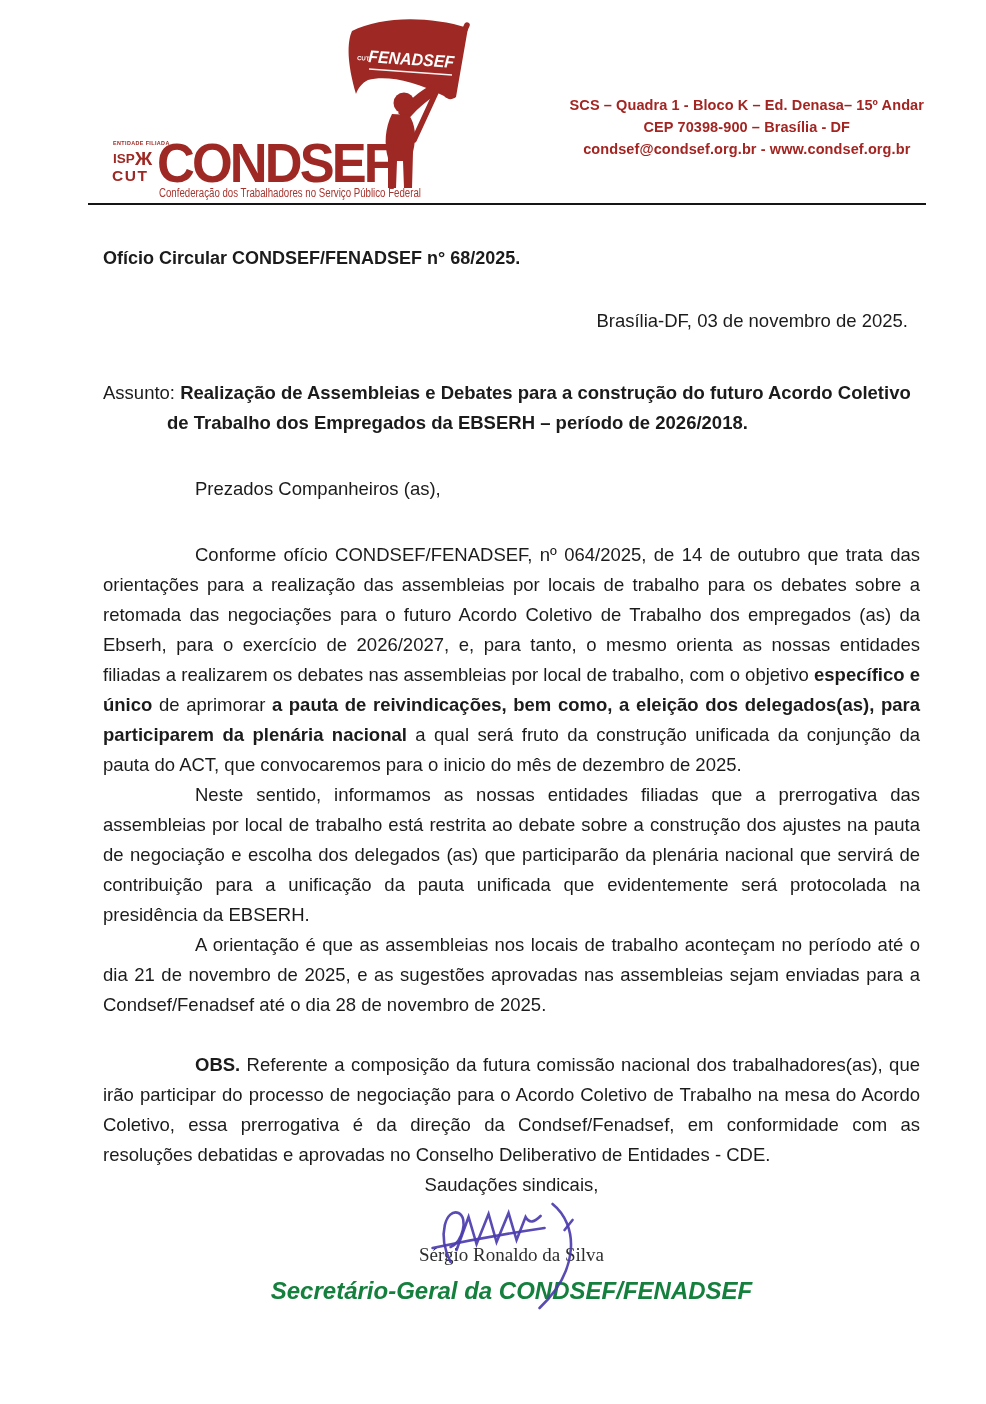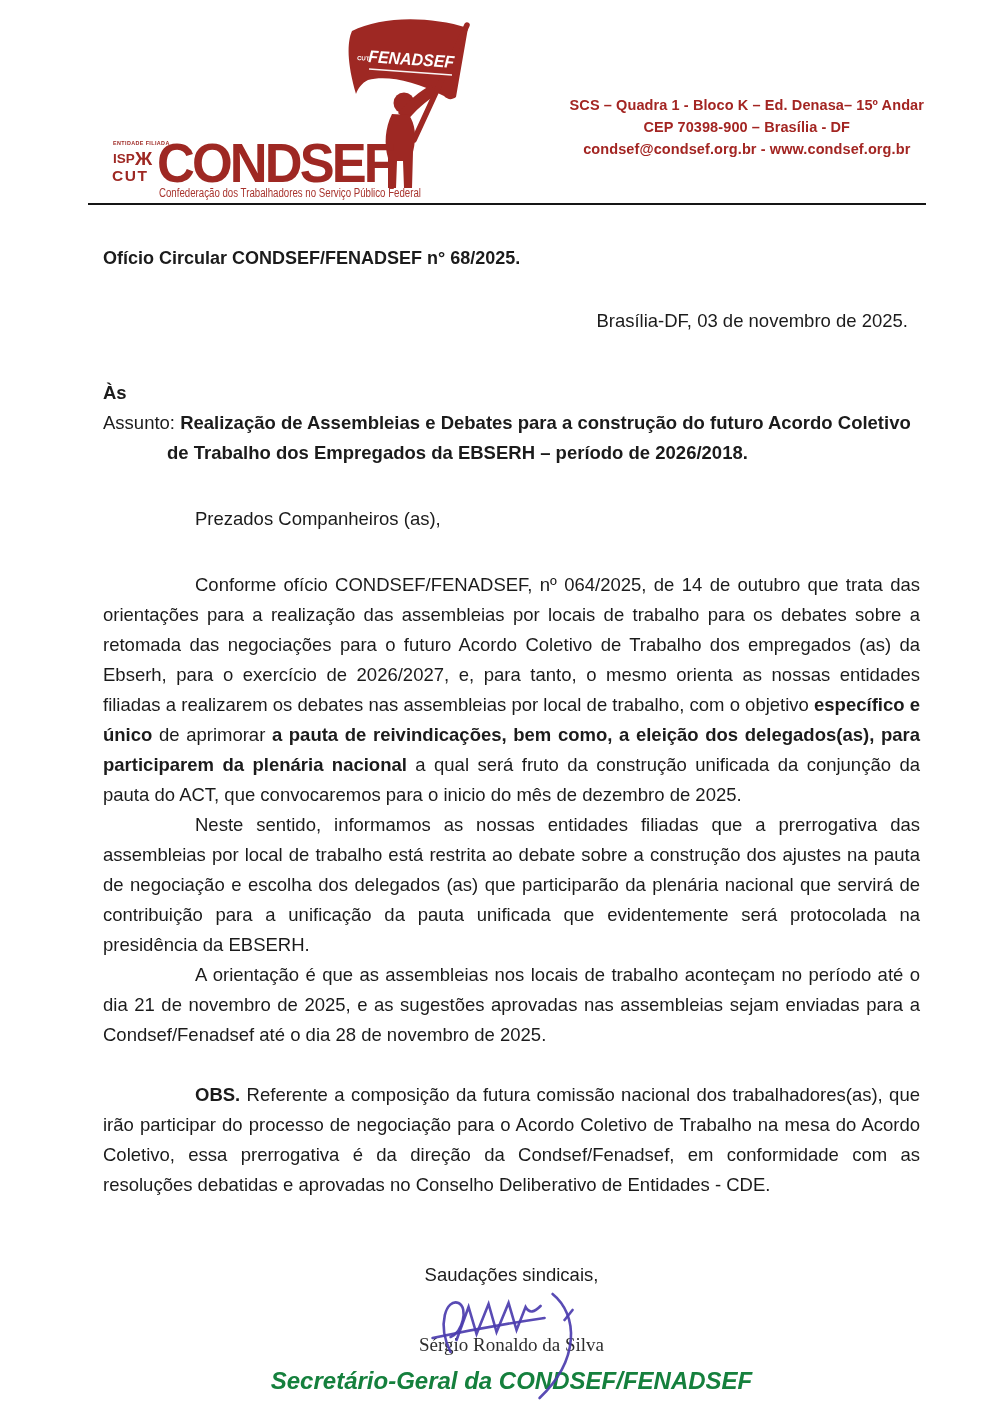--- a/index.html
+++ b/index.html
@@ -58,21 +58,21 @@
   .par {
     margin: 0;
     text-indent: 92px;
     text-align: justify;
   }
   .par.first { margin-top: 36px; }
   .par.obs   { margin-top: 30px; }
   .par b { font-weight: bold; }
 
   
-  .sig-area { position: relative; margin-top: 60px; text-align: center; }
+  .sig-area { position: relative; text-align: center; }
   .closing  { margin: 0; }
   .sig-svg {
     position: absolute;
     left: 50%;
     top: 30px;
     transform: translateX(-52%);
     pointer-events: none;
   }
   .sig-path { stroke: #4b3cae; stroke-width: 2.6; fill: none; stroke-linecap: round; opacity: 0.92; }
   .signer-name {
@@ -120,21 +120,20 @@
   </div>
 
   <div class="header-divider"></div>
 
   <div class="content">
 
     <p class="ref-title">Ofício Circular CONDSEF/FENADSEF n° 68/2025.</p>
 
     <p class="dateline">Brasília-DF, 03 de novembro de 2025.</p>
 
-    <p class="addr-line">Às</p>
 
     <p class="subject-line"><span class="subject-label">Assunto: </span><span class="subject-text">Realização de Assembleias e Debates para a construção do futuro Acordo Coletivo de Trabalho dos Empregados da EBSERH – período de 2026/2018.</span></p>
 
     <p class="salutation">Prezados Companheiros (as),</p>
 
     <p class="par first"><span>Conforme ofício CONDSEF/FENADSEF, nº 064/2025, de 14 de outubro que trata das orientações para a realização das assembleias por locais de trabalho para os debates sobre a retomada das negociações para o futuro Acordo Coletivo de Trabalho dos empregados (as) da Ebserh, para o exercício de 2026/2027, e, para tanto, o mesmo orienta as nossas entidades filiadas a realizarem os debates nas assembleias por local de trabalho, com o objetivo </span><b>específico e único</b><span> de aprimorar </span><b>a pauta de reivindicações, bem como, a eleição dos delegados(as), para participarem da plenária nacional</b><span> a qual será fruto da construção unificada da conjunção da pauta do ACT, que convocaremos para o inicio do mês de dezembro de 2025.</span></p>
     <p class="par"><span>Neste sentido, informamos as nossas entidades filiadas que a prerrogativa das assembleias por local de trabalho está restrita ao debate sobre a construção dos ajustes na pauta de negociação e escolha dos delegados (as) que participarão da plenária nacional que servirá de contribuição para a unificação da pauta unificada que evidentemente será protocolada na presidência da EBSERH.</span></p>
     <p class="par"><span>A orientação é que as assembleias nos locais de trabalho aconteçam no período até o dia 21 de novembro de 2025, e as sugestões aprovadas nas assembleias sejam enviadas para a Condsef/Fenadsef até o dia 28 de novembro de 2025.</span></p>
     <p class="par obs"><b>OBS.</b><span> Referente a composição da futura comissão nacional dos trabalhadores(as), que irão participar do processo de negociação para o Acordo Coletivo de Trabalho na mesa do Acordo Coletivo, essa prerrogativa é da direção da Condsef/Fenadsef, em conformidade com as resoluções debatidas e aprovadas no Conselho Deliberativo de Entidades - CDE.</span></p>
 

